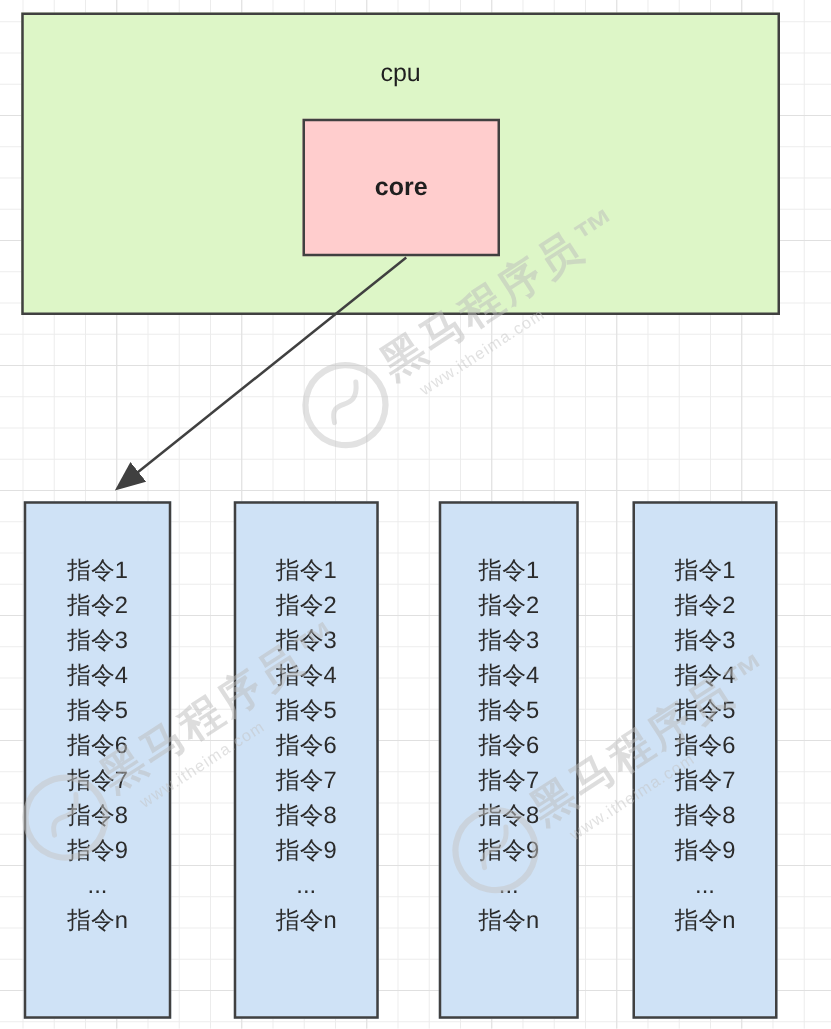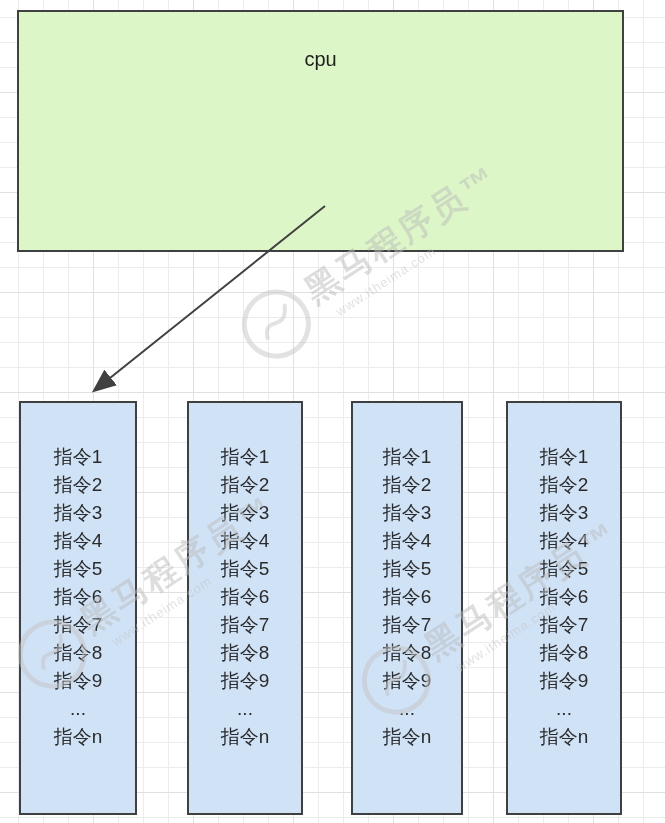--- a/index.html
+++ b/index.html
@@ -79,20 +79,23 @@
 </style>
 </head>
 <body>
 
 <div class="canvas" style="--cpu-fill: #ddf6c7; --core-fill: #ffcdcd; --column-fill: #cfe2f6; --shape-border: #404040; --grid-minor: #ececec; --grid-major: #e0e0e0;">
 
   <div class="shape cpu-box">
     <div class="cpu-label">cpu</div>
   </div>
 
+  <div class="shape core-box">
+    <div class="core-label">core</div>
+  </div>
 
   <div id="columns-layer">
       <div class="column" style="left: 19px; width: 118px;">
         <div class="item">指令1</div>
         <div class="item">指令2</div>
         <div class="item">指令3</div>
         <div class="item">指令4</div>
         <div class="item">指令5</div>
         <div class="item">指令6</div>
         <div class="item">指令7</div>

